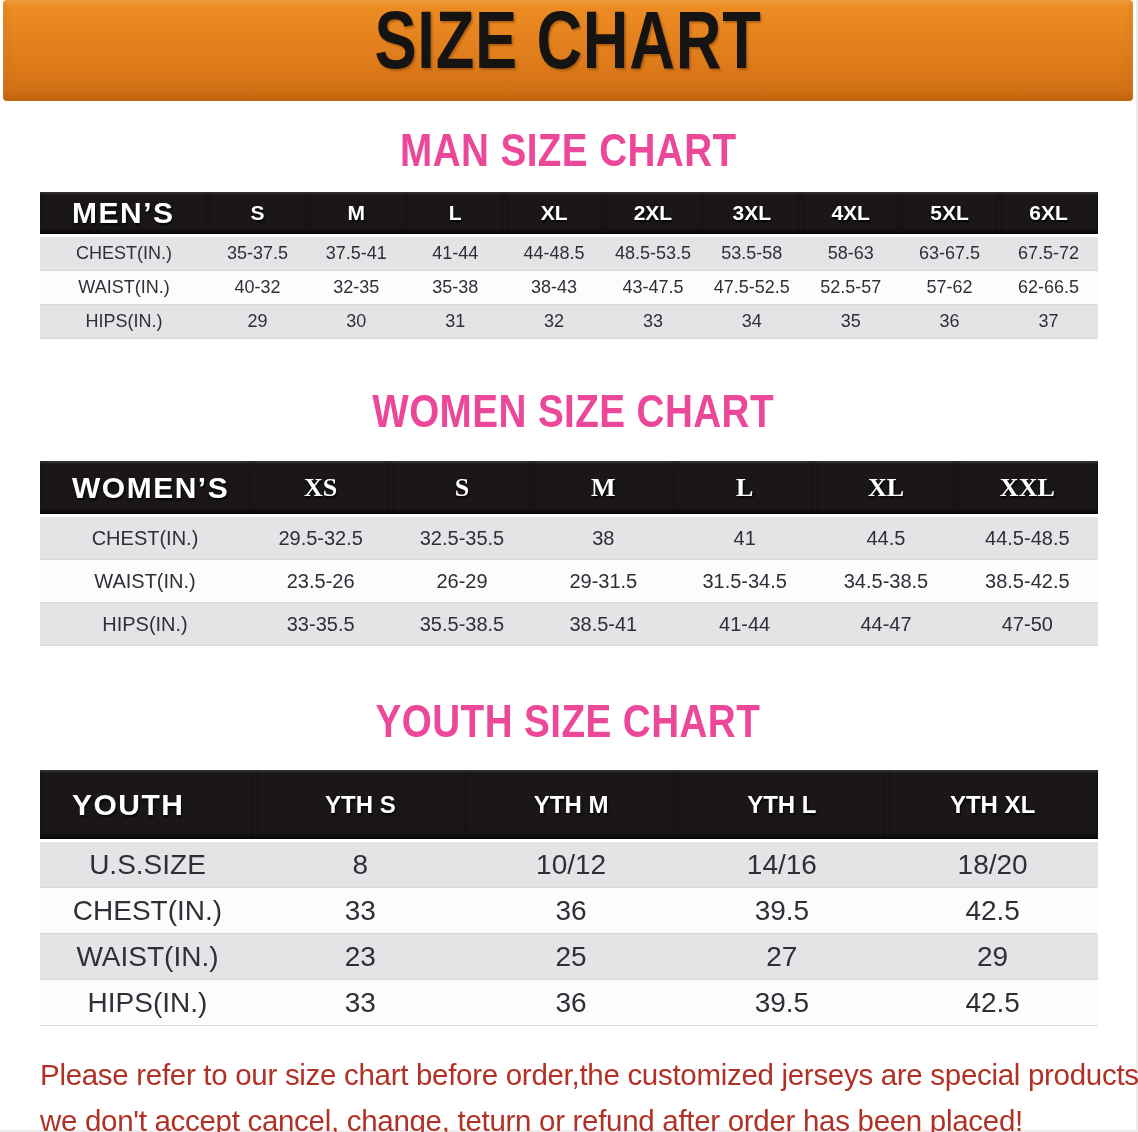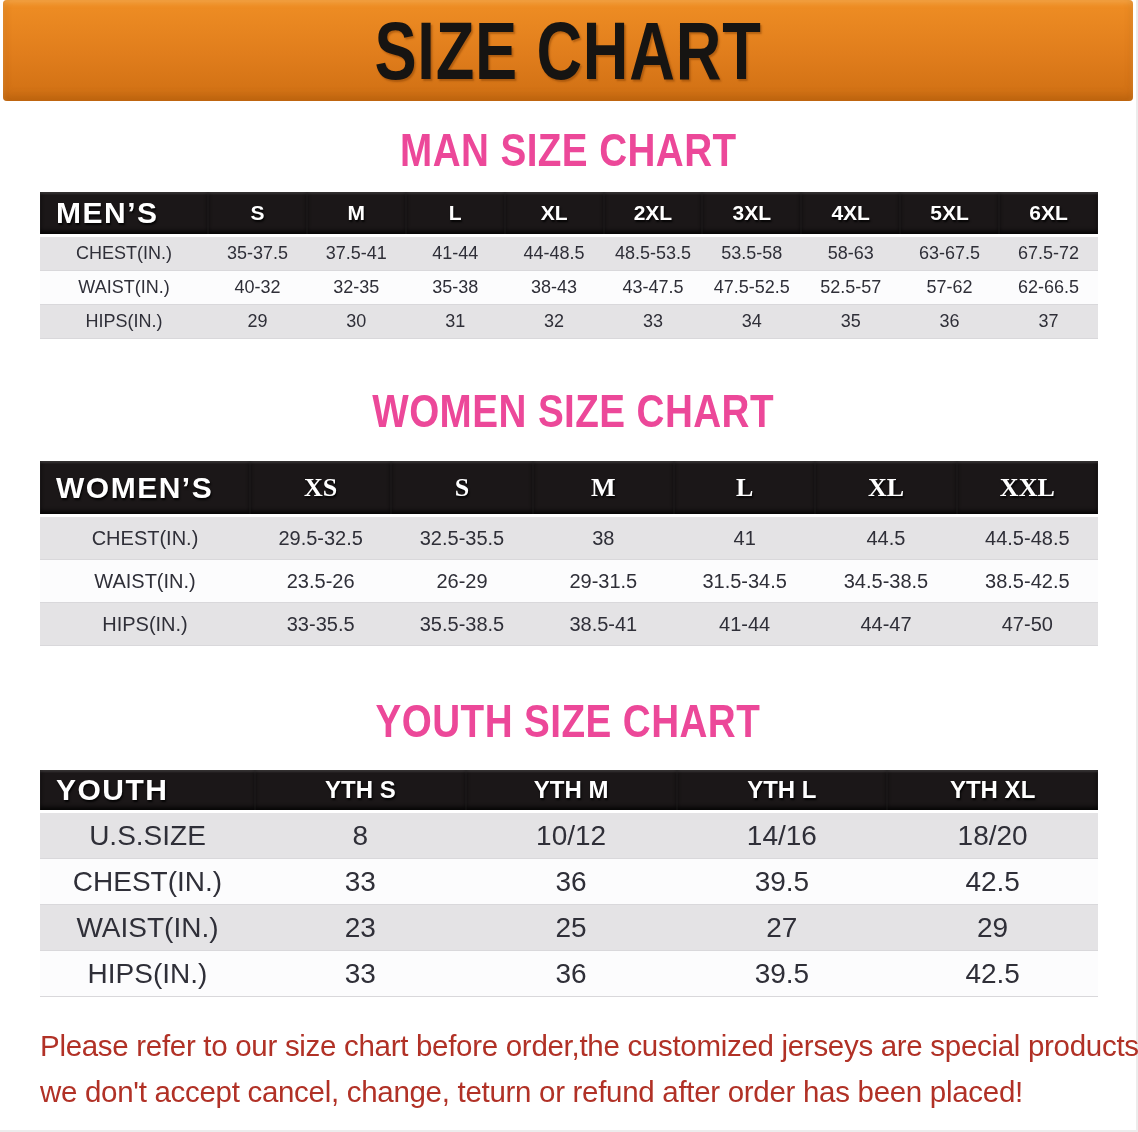--- a/index.html
+++ b/index.html
@@ -17,21 +17,21 @@
     border-right: 2px solid #ececec;
     border-bottom: 2px solid #ececec;
   }
 
   
   .banner {
     height: 101px;
     margin: 0 3px;
     background: linear-gradient(180deg, #ef8e24 0%, #e07d1c 55%, #cf6f13 100%);
     border-radius: 4px;
-    display: flex; align-items: center; justify-content: center;
+    display: flex; align-items: flex-start; justify-content: center;
     box-shadow: inset 0 -5px 8px rgba(140,70,0,.30), inset 0 3px 5px rgba(255,205,130,.35);
   }
   .banner h1 {
     margin: 0;
     font-size: 79px;
     line-height: 1;
     font-weight: bold;
     color: #161412;
     letter-spacing: 1px;
     transform: scaleX(0.80) scaleY(1.04);
@@ -63,21 +63,21 @@
   }
   thead th {
     background: #1b1718;
     color: #ffffff;
     box-shadow: inset 0 2px 2px rgba(255,255,255,.12), inset 0 -3px 4px rgba(0,0,0,.8);
     border-bottom: 3px solid #ffffff;
     white-space: nowrap;
   }
   thead th.group-label {
     text-align: left;
-    padding-left: 16px;
+    padding-left: 32px;
     font-size: 30px;
     font-weight: bold;
     letter-spacing: 1.5px;
     text-shadow: 1px 2px 2px rgba(0,0,0,.85);
   }
   thead th.col-label {
     text-align: center;
     font-weight: bold;
     text-shadow: 1px 2px 2px rgba(0,0,0,.85);
   }
@@ -99,21 +99,21 @@
   .section-men tbody th, .section-men tbody td { font-size: 18px; }
 
   
   .section-women thead th { height: 56px; }
   .section-women thead th.group-label { width: 210px; }
   .section-women thead th.col-label { font-size: 26px; font-family: Liberation Serif, serif; }
   .section-women tbody tr { height: 43px; }
   .section-women tbody th, .section-women tbody td { font-size: 20px; }
 
   
-  .section-youth thead th { height: 43px; }
+  .section-youth thead th { height: 72px; }
   .section-youth thead th.group-label { width: 215px; }
   .section-youth thead th.col-label { font-size: 24px; }
   .section-youth tbody tr { height: 46px; }
   .section-youth tbody th, .section-youth tbody td { font-size: 28px; }
 
   
   .footer-note {
     margin: 26px 20px 0 40px;
     color: #b13126;
     font-size: 29.5px;

